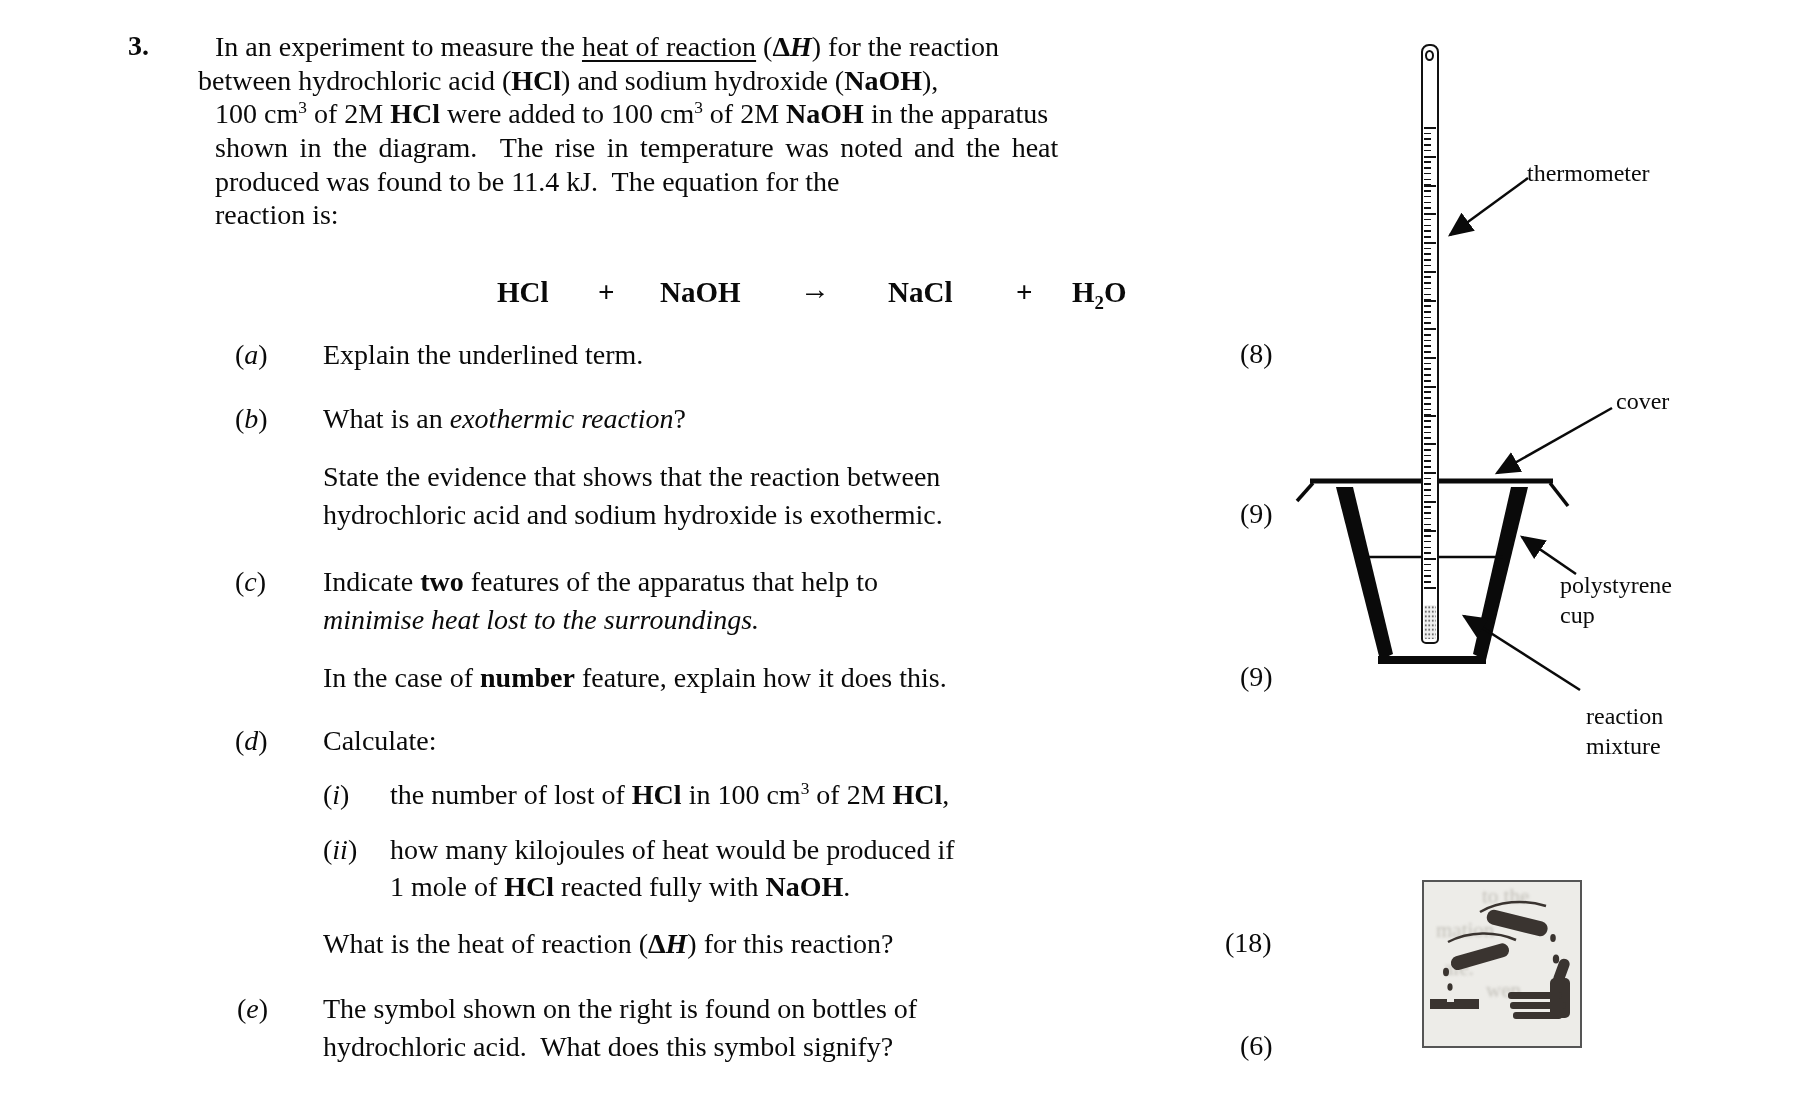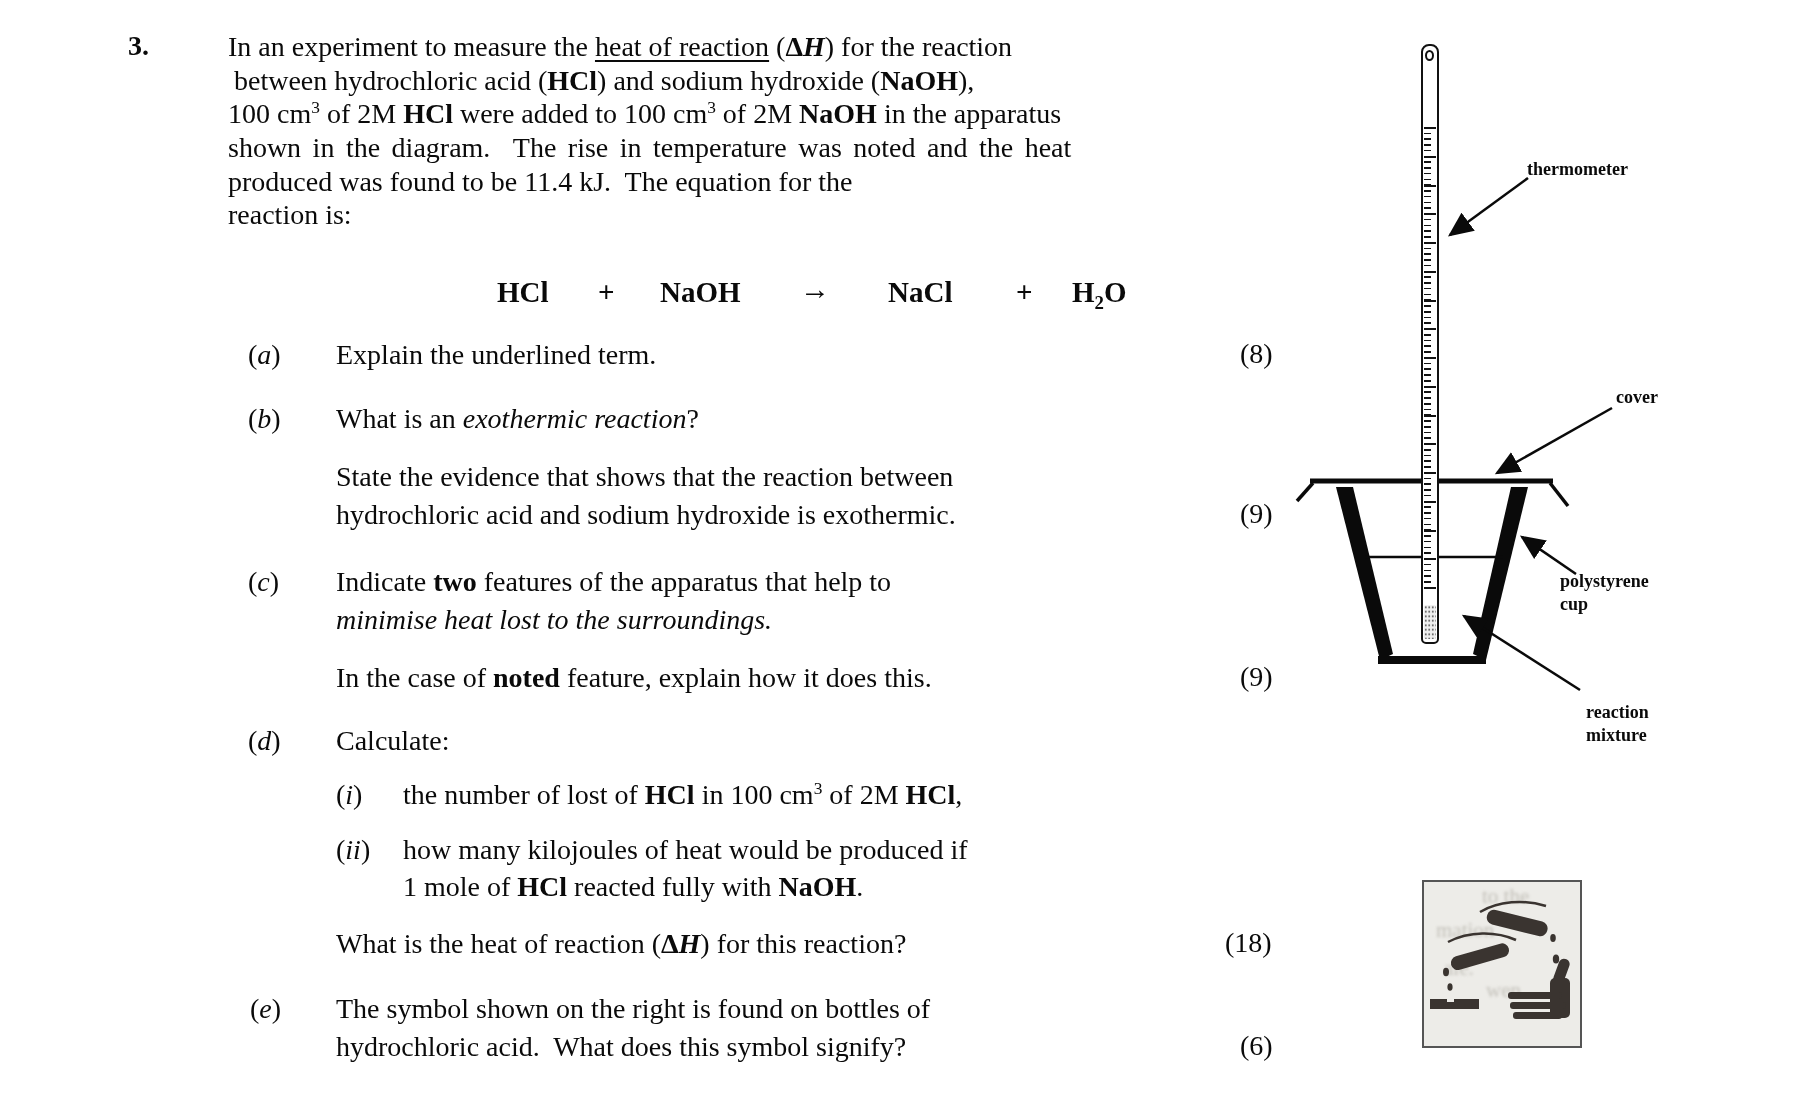--- a/index.html
+++ b/index.html
@@ -4,27 +4,27 @@
 <title>Chemistry Question 3</title>
 <style>
   html,body{margin:0;padding:0;}
   body{
     width:1818px;height:1106px;position:relative;overflow:hidden;
     background:#ffffff;
     font-family:"Liberation Serif","DejaVu Serif",serif;
     color:#0a0a0a;
   }
   .abs{position:absolute;white-space:nowrap;}
-  .ln{font-size:28px;line-height:1.18;margin-left:13px;}
+  .ln{font-size:28px;line-height:1.18;}
   .ws{word-spacing:4.5px;}
   .eqtok{font-size:29px;font-weight:bold;}
   .arrowtok{font-size:30px;font-weight:normal;}
   .mark{font-size:28px;}
   .qnum{font-size:28px;font-weight:bold;}
-  .dlabel{font-size:18px;font-weight:bold;line-height:1.25;}
+  .dlabel{font-size:24px;font-weight:normal;line-height:1.25;}
   
   .s-b{font-weight:bold;}
   .s-i{font-style:italic;}
   .s-bi{font-weight:bold;font-style:italic;}
   .s-u{text-decoration:underline;text-underline-offset:4px;}
   .s-sup{vertical-align:super;font-size:0.62em;line-height:0;}
   .s-bsub{vertical-align:sub;font-size:0.65em;line-height:0;font-weight:bold;}
   
   .thermo-tube{
     position:absolute;left:1421px;top:44px;width:18px;height:600px;
@@ -59,21 +59,21 @@
     position:absolute;color:#b5b2aa;font-size:21px;filter:blur(1.4px);opacity:.75;
     font-family:"Liberation Serif",serif;white-space:nowrap;
   }
 </style>
 </head>
 <body>
 
 <div class="abs qnum" style="left:128px;top:30px;">3.</div>
 
 <div class="abs ln" style="left:215px;top:30px;"><span>In an experiment to measure the </span><span class="s-u">heat of reaction</span><span> (</span><span class="s-b">Δ</span><span class="s-bi">H</span><span>) for the reaction</span></div>
-<div class="abs ln" style="left:221px;top:64px;"><span>between hydrochloric acid (</span><span class="s-b">HCl</span><span>) and sodium hydroxide (</span><span class="s-b">NaOH</span><span>),</span></div>
+<div class="abs ln" style="left:198px;top:64px;"><span>between hydrochloric acid (</span><span class="s-b">HCl</span><span>) and sodium hydroxide (</span><span class="s-b">NaOH</span><span>),</span></div>
 <div class="abs ln" style="left:215px;top:97px;text-align:right;"><span>100 cm</span><span class="s-sup">3</span><span> of 2M </span><span class="s-b">HCl</span><span> were added to 100 cm</span><span class="s-sup">3</span><span> of 2M </span><span class="s-b">NaOH</span><span> in the apparatus</span></div>
 <div class="abs ln ws" style="left:215px;top:131px;"><span>shown in the diagram.&nbsp; The rise in temperature was noted and the heat</span></div>
 <div class="abs ln" style="left:215px;top:165px;"><span>produced was found to be 11.4 kJ.&nbsp; The equation for the</span></div>
 <div class="abs ln" style="left:215px;top:198px;"><span>reaction is:</span></div>
 
 <div class="abs eqtok" style="left:497px;top:276px;"><span class="s-b">HCl</span></div>
 <div class="abs eqtok" style="left:598px;top:276px;"><span class="s-b">+</span></div>
 <div class="abs eqtok" style="left:660px;top:276px;"><span class="s-b">NaOH</span></div>
 <div class="abs arrowtok" style="left:800px;top:272px;"><span>→</span></div>
 <div class="abs eqtok" style="left:888px;top:276px;"><span class="s-b">NaCl</span></div>
@@ -86,21 +86,21 @@
 
 <div class="abs ln" style="left:235px;top:402px;"><span>(</span><span class="s-i">b</span><span>)</span></div>
 <div class="abs ln" style="left:323px;top:402px;"><span>What is an </span><span class="s-i">exothermic reaction</span><span>?</span></div>
 <div class="abs ln" style="left:323px;top:460px;"><span>State the evidence that shows that the reaction between</span></div>
 <div class="abs ln" style="left:323px;top:498px;"><span>hydrochloric acid and sodium hydroxide is exothermic.</span></div>
 <div class="abs mark" style="left:1240px;top:498px;">(9)</div>
 
 <div class="abs ln" style="left:235px;top:565px;"><span>(</span><span class="s-i">c</span><span>)</span></div>
 <div class="abs ln" style="left:323px;top:565px;"><span>Indicate </span><span class="s-b">two</span><span> features of the apparatus that help to</span></div>
 <div class="abs ln" style="left:323px;top:603px;font-style:italic;"><span>minimise heat lost to the surroundings.</span></div>
-<div class="abs ln" style="left:323px;top:661px;"><span>In the case of </span><span class="s-b">noted</span><span> feature, explain how it does this.</span></div>
+<div class="abs ln" style="left:323px;top:661px;"><span>In the case of </span><span class="s-b">number</span><span> feature, explain how it does this.</span></div>
 <div class="abs mark" style="left:1240px;top:661px;">(9)</div>
 
 <div class="abs ln" style="left:235px;top:724px;"><span>(</span><span class="s-i">d</span><span>)</span></div>
 <div class="abs ln" style="left:323px;top:724px;"><span>Calculate:</span></div>
 <div class="abs ln" style="left:323px;top:778px;"><span>(</span><span class="s-i">i</span><span>)</span></div>
 <div class="abs ln" style="left:390px;top:778px;"><span>the number of lost of </span><span class="s-b">HCl</span><span> in 100 cm</span><span class="s-sup">3</span><span> of 2M </span><span class="s-b">HCl</span><span>,</span></div>
 <div class="abs ln" style="left:323px;top:833px;"><span>(</span><span class="s-i">ii</span><span>)</span></div>
 <div class="abs ln" style="left:390px;top:833px;text-align:right;"><span>how many kilojoules of heat would be produced if</span></div>
 <div class="abs ln" style="left:390px;top:870px;"><span>1 mole of </span><span class="s-b">HCl</span><span> reacted fully with </span><span class="s-b">NaOH</span><span>.</span></div>
 <div class="abs ln" style="left:323px;top:927px;"><span>What is the heat of reaction (</span><span class="s-b">Δ</span><span class="s-bi">H</span><span>) for this reaction?</span></div>

